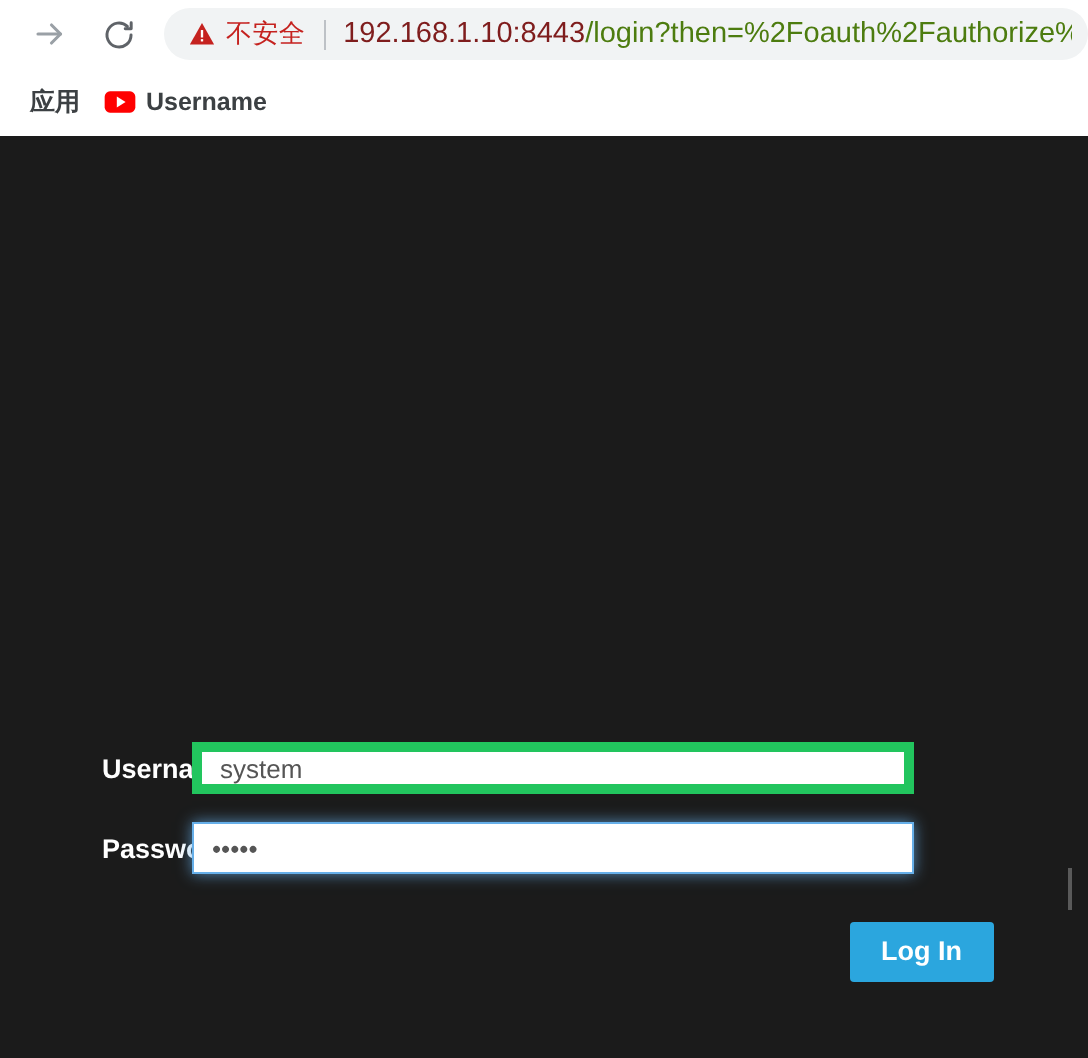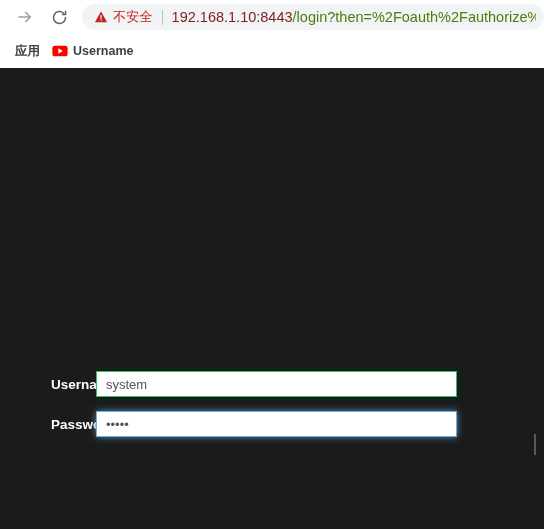--- a/index.html
+++ b/index.html
@@ -158,21 +158,21 @@
     font-weight: bold;
     white-space: nowrap;
     flex: 0 0 auto;
   }
 
   .form-input {
     width: 361px;
     height: 26px;
     box-sizing: border-box;
     background: #ffffff;
-    border: 1px solid #22c55e;
+    border: 5px solid #22c55e;
     outline: none;
     font-family: "Liberation Sans", sans-serif;
     font-size: 13px;
     color: #555555;
     padding: 0 9px;
     border-radius: 0;
     margin-left: 4px;
   }
   .form-input.focused {
     border: 1px solid #66afe9;
@@ -278,17 +278,20 @@
     <div class="form-row">
       <div class="form-label">Username</div>
       <input class="form-input" type="text" value="system" placeholder="Username" style="">
     </div>
 
     <div class="form-row">
       <div class="form-label">Password</div>
       <input class="form-input focused" type="text" value="•••••" placeholder="Password" style="">
     </div>
 
+    <div class="btn-row">
+      <button class="login-btn">Log In</button>
+    </div>
 
   </div>
 
   <div class="page-scroll-mark"></div>
 </div>
 
 </body></html>

